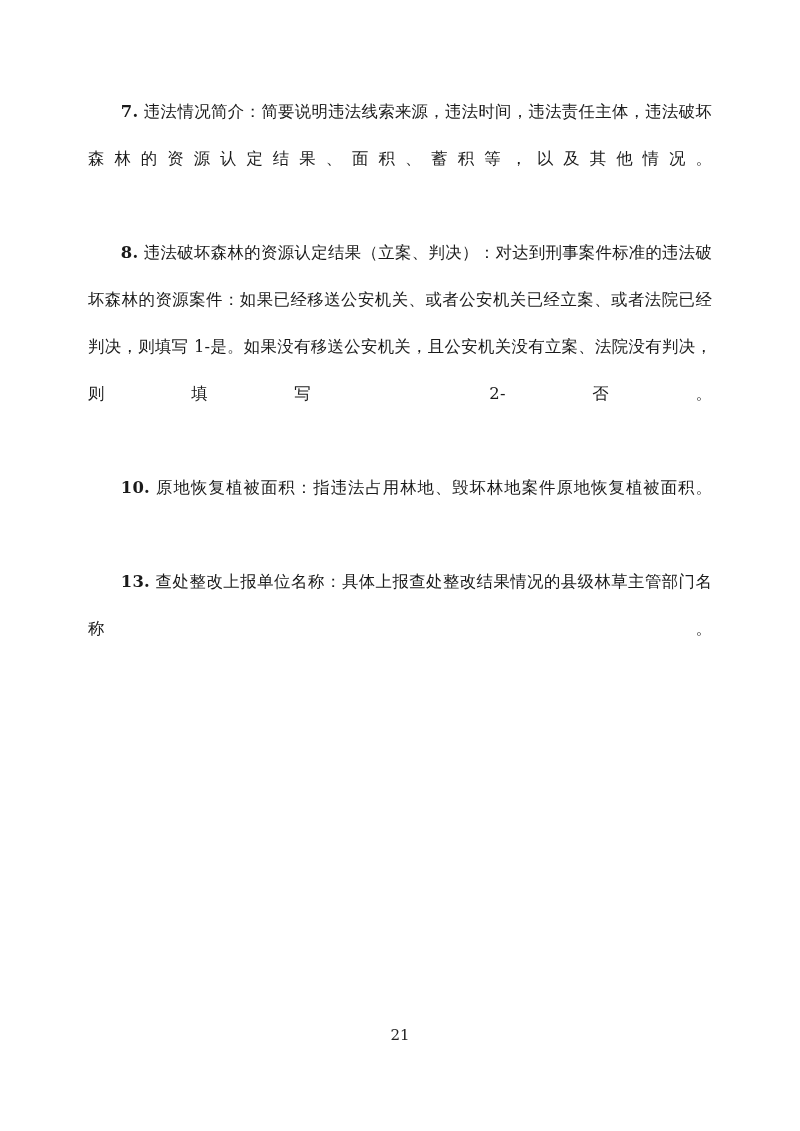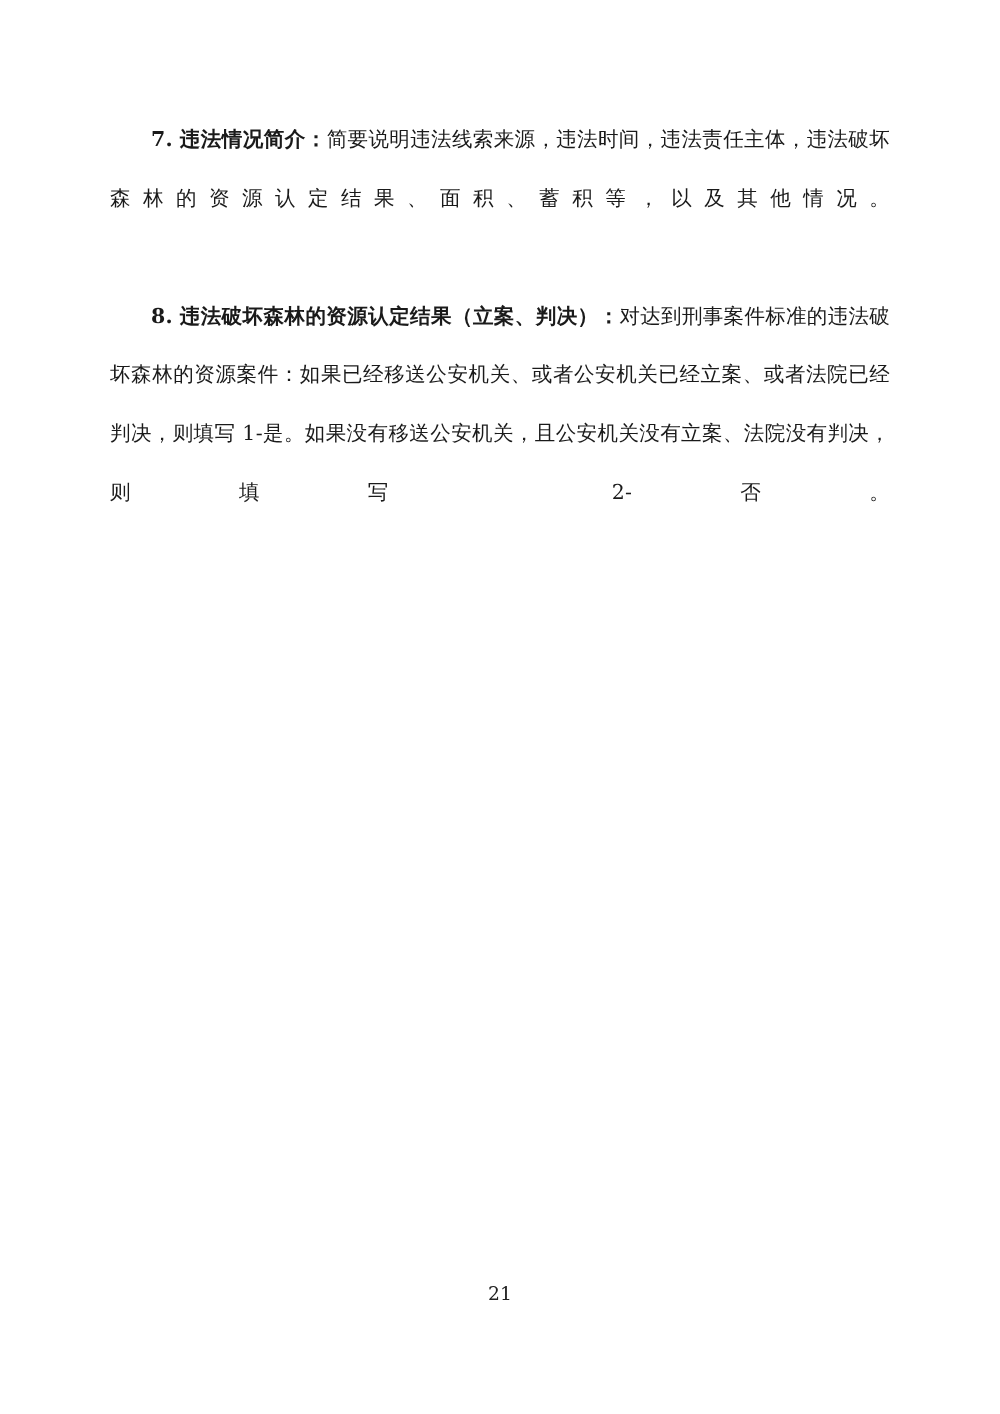--- a/index.html
+++ b/index.html
@@ -38,21 +38,21 @@
     line-height: 47px;
     text-align: justify;
     text-justify: inter-character;
     text-indent: 2em;
     margin: 0;
     letter-spacing: 0.2px;
     word-break: break-all;
   }
 
   .para .lbl {
-    font-weight: bold;
+    font-weight: normal;
     letter-spacing: 0.3px;
   }
 
   .para .num {
     font-weight: bold;
   }
 
   
   .para::after {
     content: "";
@@ -82,23 +82,31 @@
       <span class="num">7.</span>
       <span class="lbl">违法情况简介</span><span class="lbl">：</span><span>简要说明违法线索来源，违法时间，违法责任主体，违法破坏森林的资源认定结果、面积、蓄积等，以及其他情况。</span>
     </p>
 
     <p class="para">
       <span class="num">8.</span>
       <span class="lbl">违法破坏森林的资源认定结果（立案、判决）</span><span class="lbl">：</span><span>对达到刑事案件标准的违法破坏森林的资源案件：如果已经移送公安机关、或者公安机关已经立案、或者法院已经判决，则填写 1-是。如果没有移送公安机关，且公安机关没有立案、法院没有判决，则填写 2-否。</span>
     </p>
 
 
+    <p class="para">
+      <span class="num">10.</span>
+      <span class="lbl">原地恢复植被面积</span><span class="lbl">：</span><span>指违法占用林地、毁坏林地案件原地恢复植被面积。</span>
+    </p>
 
 
 
+    <p class="para">
+      <span class="num">13.</span>
+      <span class="lbl">查处整改上报单位名称</span><span class="lbl">：</span><span>具体上报查处整改结果情况的县级林草主管部门名称。</span>
+    </p>
 
     <p class="para">
       
       
     </p>
 
   </div>
 
   <div class="page-number">21</div>
 

